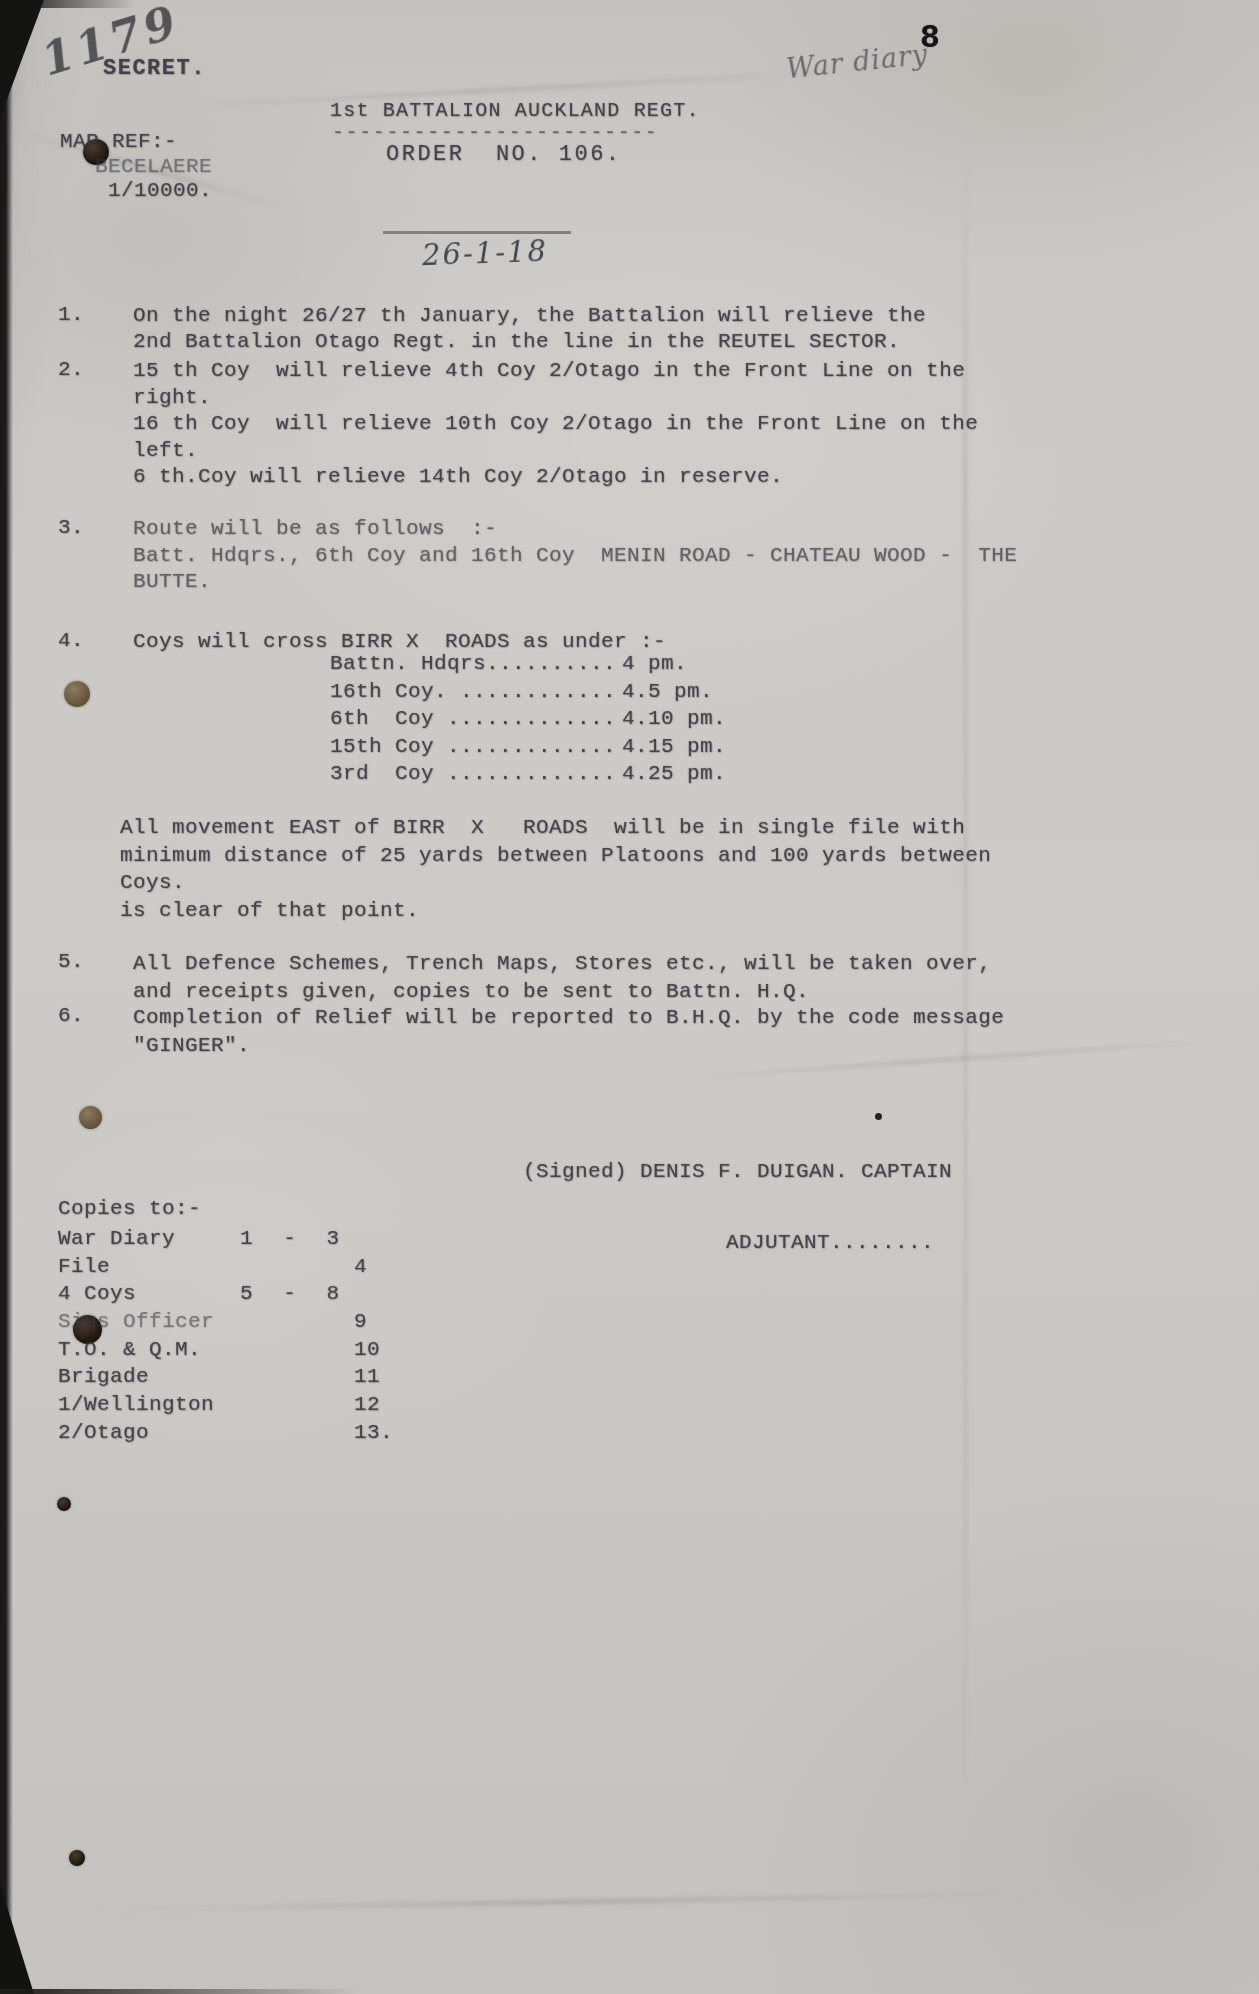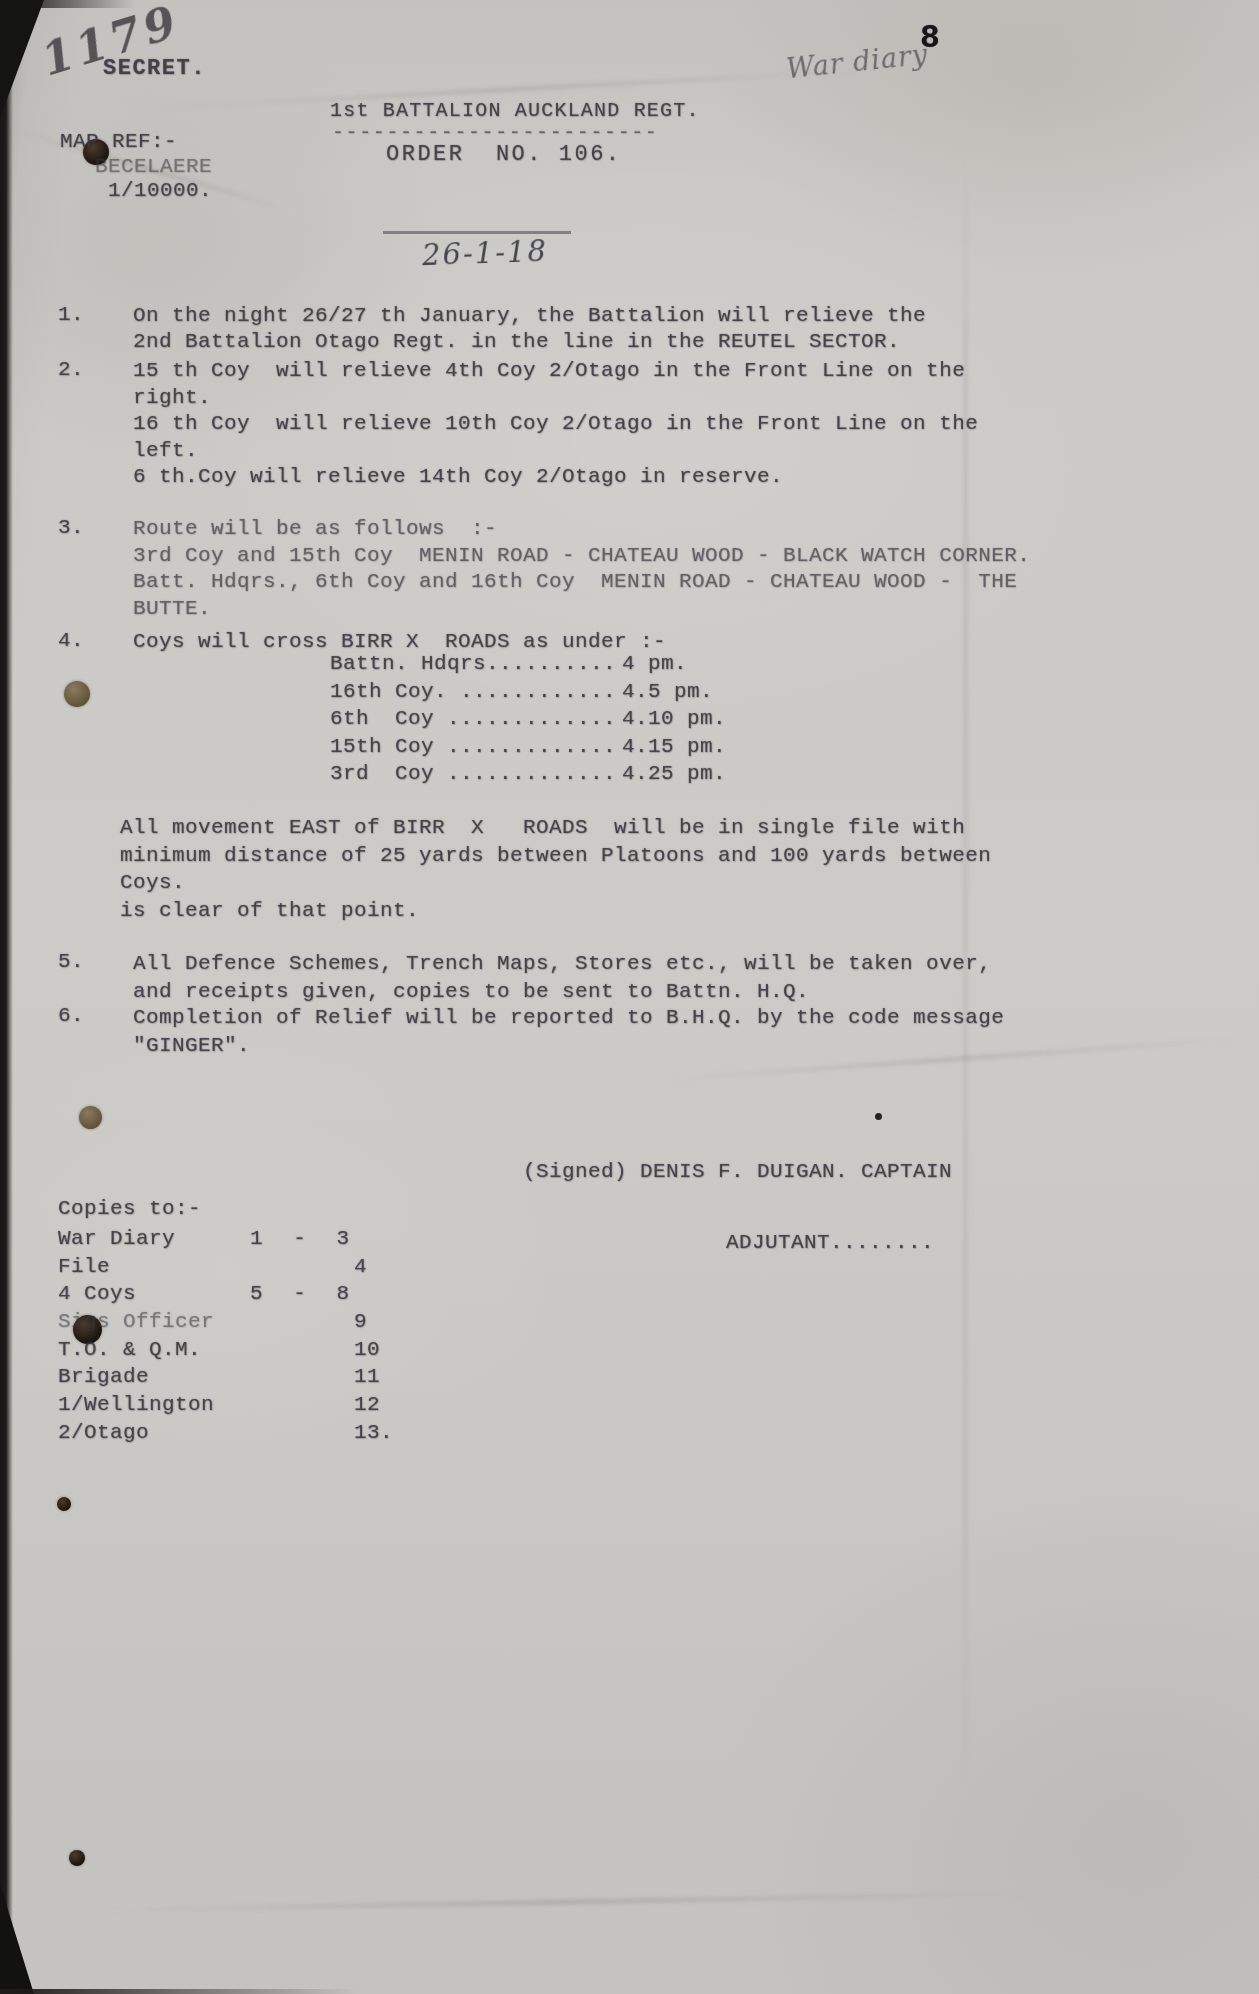--- a/index.html
+++ b/index.html
@@ -81,21 +81,21 @@
   .sleft{display:inline-block;width:288px;overflow:hidden;white-space:pre;vertical-align:top;}
   .stime{position:absolute;left:292px;top:0;}
   
   .sig1{left:523px;top:1160px;}
   .sig2{left:726px;top:1187px;margin-top:44px;}
   
   .copies{position:absolute;left:58px;top:1197px;}
   .copies .label{height:30px;}
   .crow{position:relative;height:27.7px;}
   .cnum{position:absolute;top:0;}
-  .cnum.range{left:192px;letter-spacing:9px;}
+  .cnum.range{left:182px;letter-spacing:9px;}
   .cnum.single{left:296px;}
 </style>
 </head>
 <body>
 
 <div class="page">
 
   <div class="edge-left"></div>
   <div class="corner-tl"></div>
   <div class="corner-tl2"></div>
@@ -146,21 +146,20 @@
       <div class="t">16 th Coy  will relieve 10th Coy 2/Otago in the Front Line on the</div>
       <div class="t">left.</div>
       <div class="t">6 th.Coy will relieve 14th Coy 2/Otago in reserve.</div>
     </div>
   </div>
 
   <div class="item lh26" style="top:516px">
     <span class="t num">3.</span>
     <div class="lines soft">
       <div class="t">Route will be as follows  :-</div>
-      <div class="t">3rd Coy and 15th Coy  MENIN ROAD - CHATEAU WOOD - BLACK WATCH CORNER.</div>
       <div class="t">Batt. Hdqrs., 6th Coy and 16th Coy  MENIN ROAD - CHATEAU WOOD -  THE</div>
       <div class="t">BUTTE.</div>
     </div>
   </div>
 
   <div class="item lh26" style="top:629px">
     <span class="t num">4.</span>
     <div class="lines">
       <div class="t">Coys will cross BIRR X  ROADS as under :-</div>
     </div>

